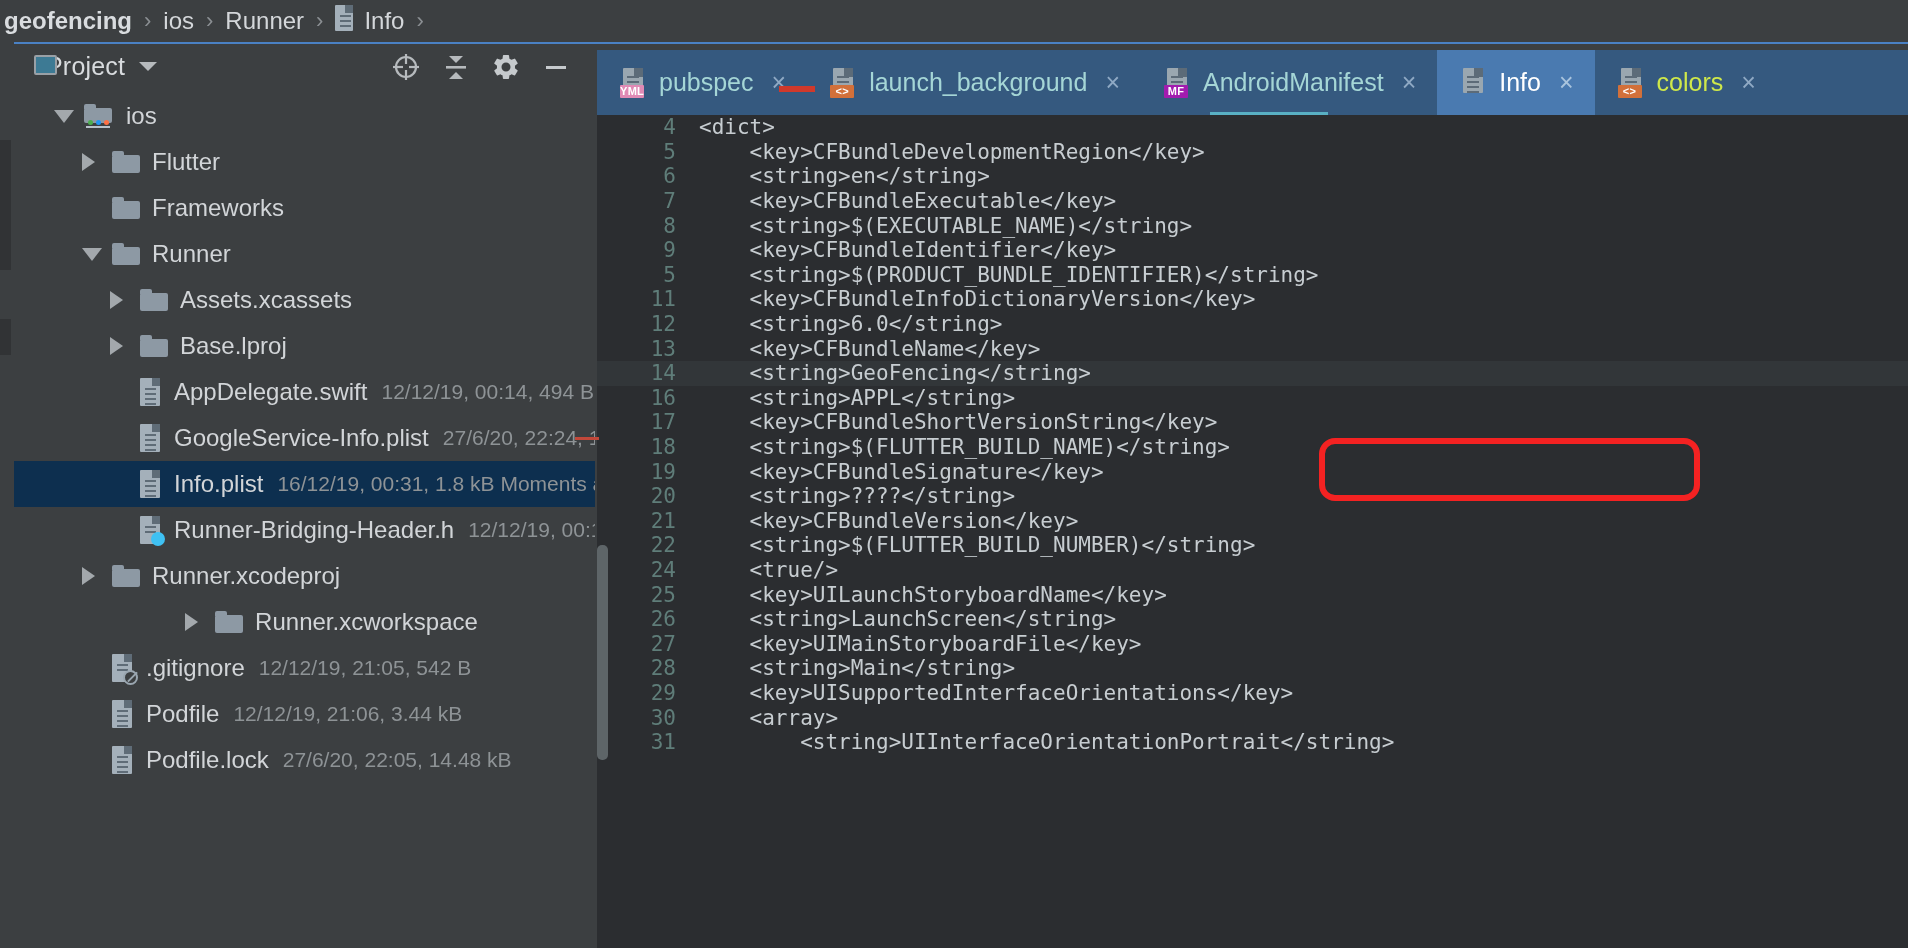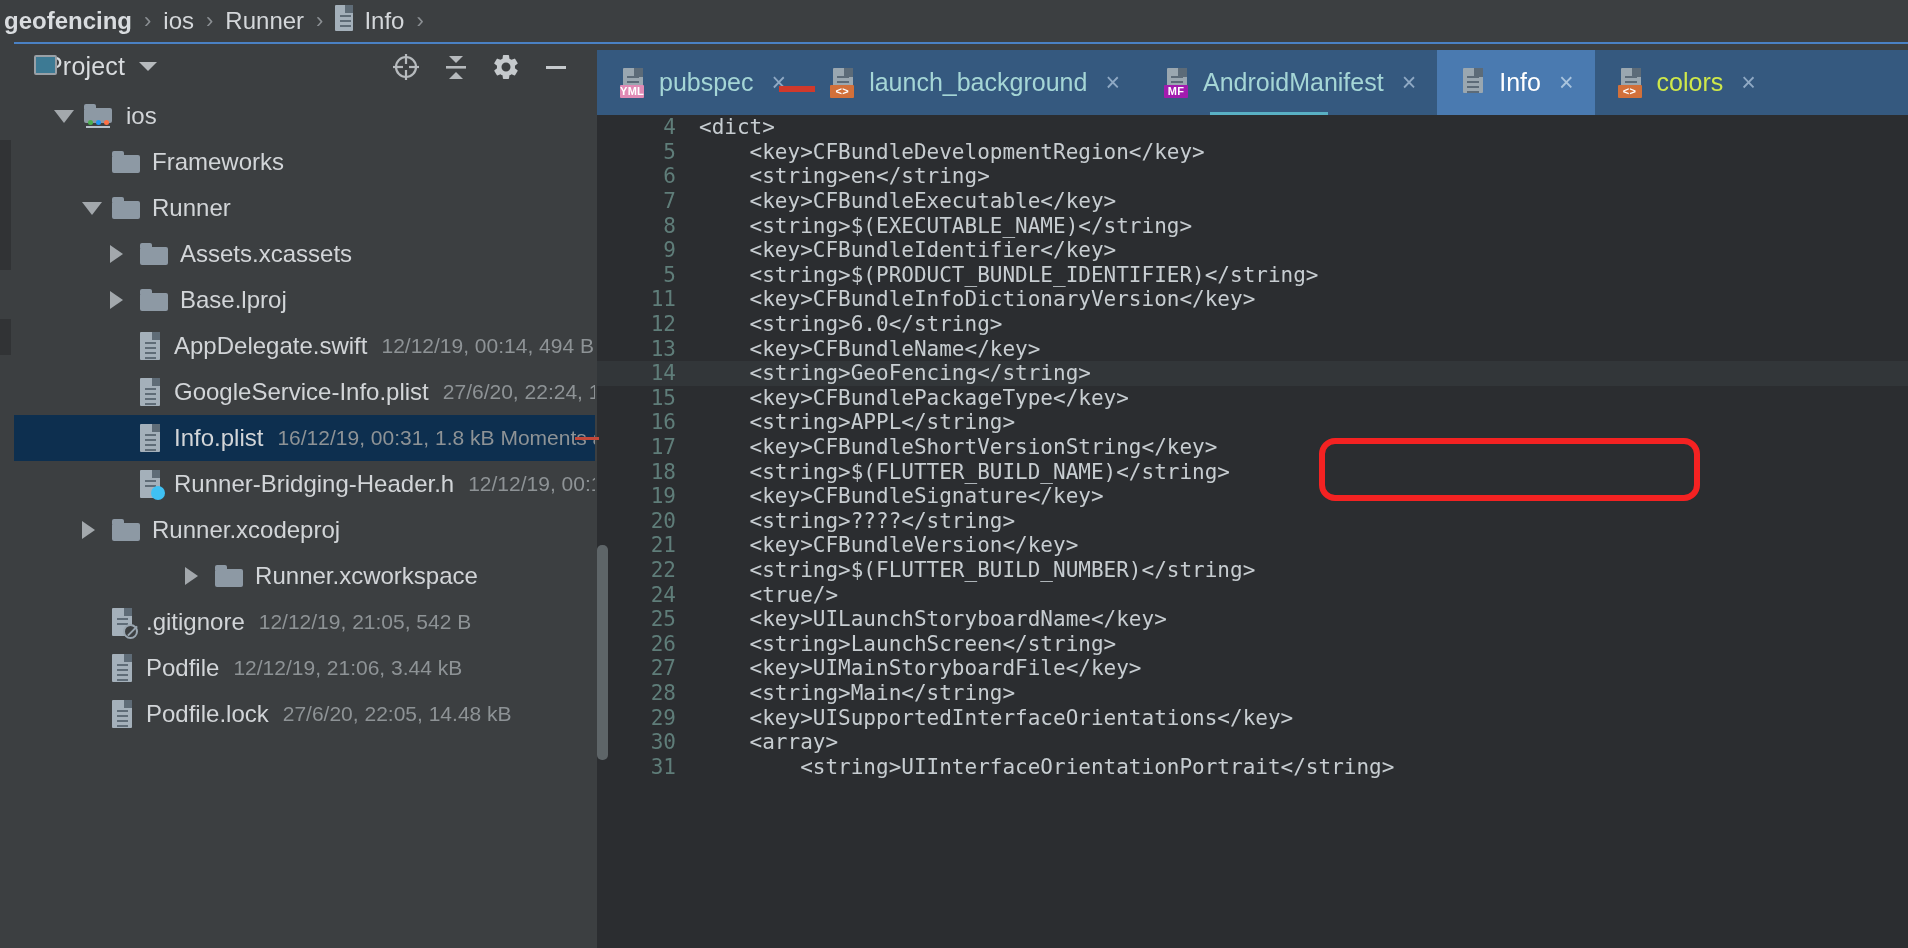--- a/index.html
+++ b/index.html
@@ -316,20 +316,33 @@
               <span style="background:#2196f3"></span>
               <span style="background:#ff7043"></span>
             </span>
           <span class="bar"></span>
         </span>
       </span>
       <span class="t-label">ios</span>
       <span class="t-meta"></span>
     </div>
 
+    <div class="tree-row" style="padding-left:68px;">
+      <span class="arrow-slot">
+          <i class="arrow"></i>
+        </span>
+      <span class="t-icon">
+          <span class="icon-folder">
+            <span class="tab-f"></span>
+            <span class="body-f"></span>
+          </span>
+        </span>
+      <span class="t-label">Flutter</span>
+      <span class="t-meta"></span>
+    </div>
 
     <div class="tree-row" style="padding-left:68px;">
       <span class="arrow-slot">
           <i class="arrow hidden"></i>
         </span>
       <span class="t-icon">
           <span class="icon-folder">
             <span class="tab-f"></span>
             <span class="body-f"></span>
           </span>
@@ -649,24 +662,20 @@
         </div>
         <div class="code-line">
           <span class="ln">13</span>
           <span class="code-text">    &lt;key&gt;CFBundleName&lt;/key&gt;</span>
         </div>
         <div class="code-line current">
           <span class="ln">14</span>
           <span class="code-text">    &lt;string&gt;GeoFencing&lt;/string&gt;</span>
         </div>
         <div class="code-line">
-          <span class="ln">15</span>
-          <span class="code-text">    &lt;key&gt;CFBundlePackageType&lt;/key&gt;</span>
-        </div>
-        <div class="code-line">
           <span class="ln">16</span>
           <span class="code-text">    &lt;string&gt;APPL&lt;/string&gt;</span>
         </div>
         <div class="code-line">
           <span class="ln">17</span>
           <span class="code-text">    &lt;key&gt;CFBundleShortVersionString&lt;/key&gt;</span>
         </div>
         <div class="code-line">
           <span class="ln">18</span>
           <span class="code-text">    &lt;string&gt;$(FLUTTER_BUILD_NAME)&lt;/string&gt;</span>

